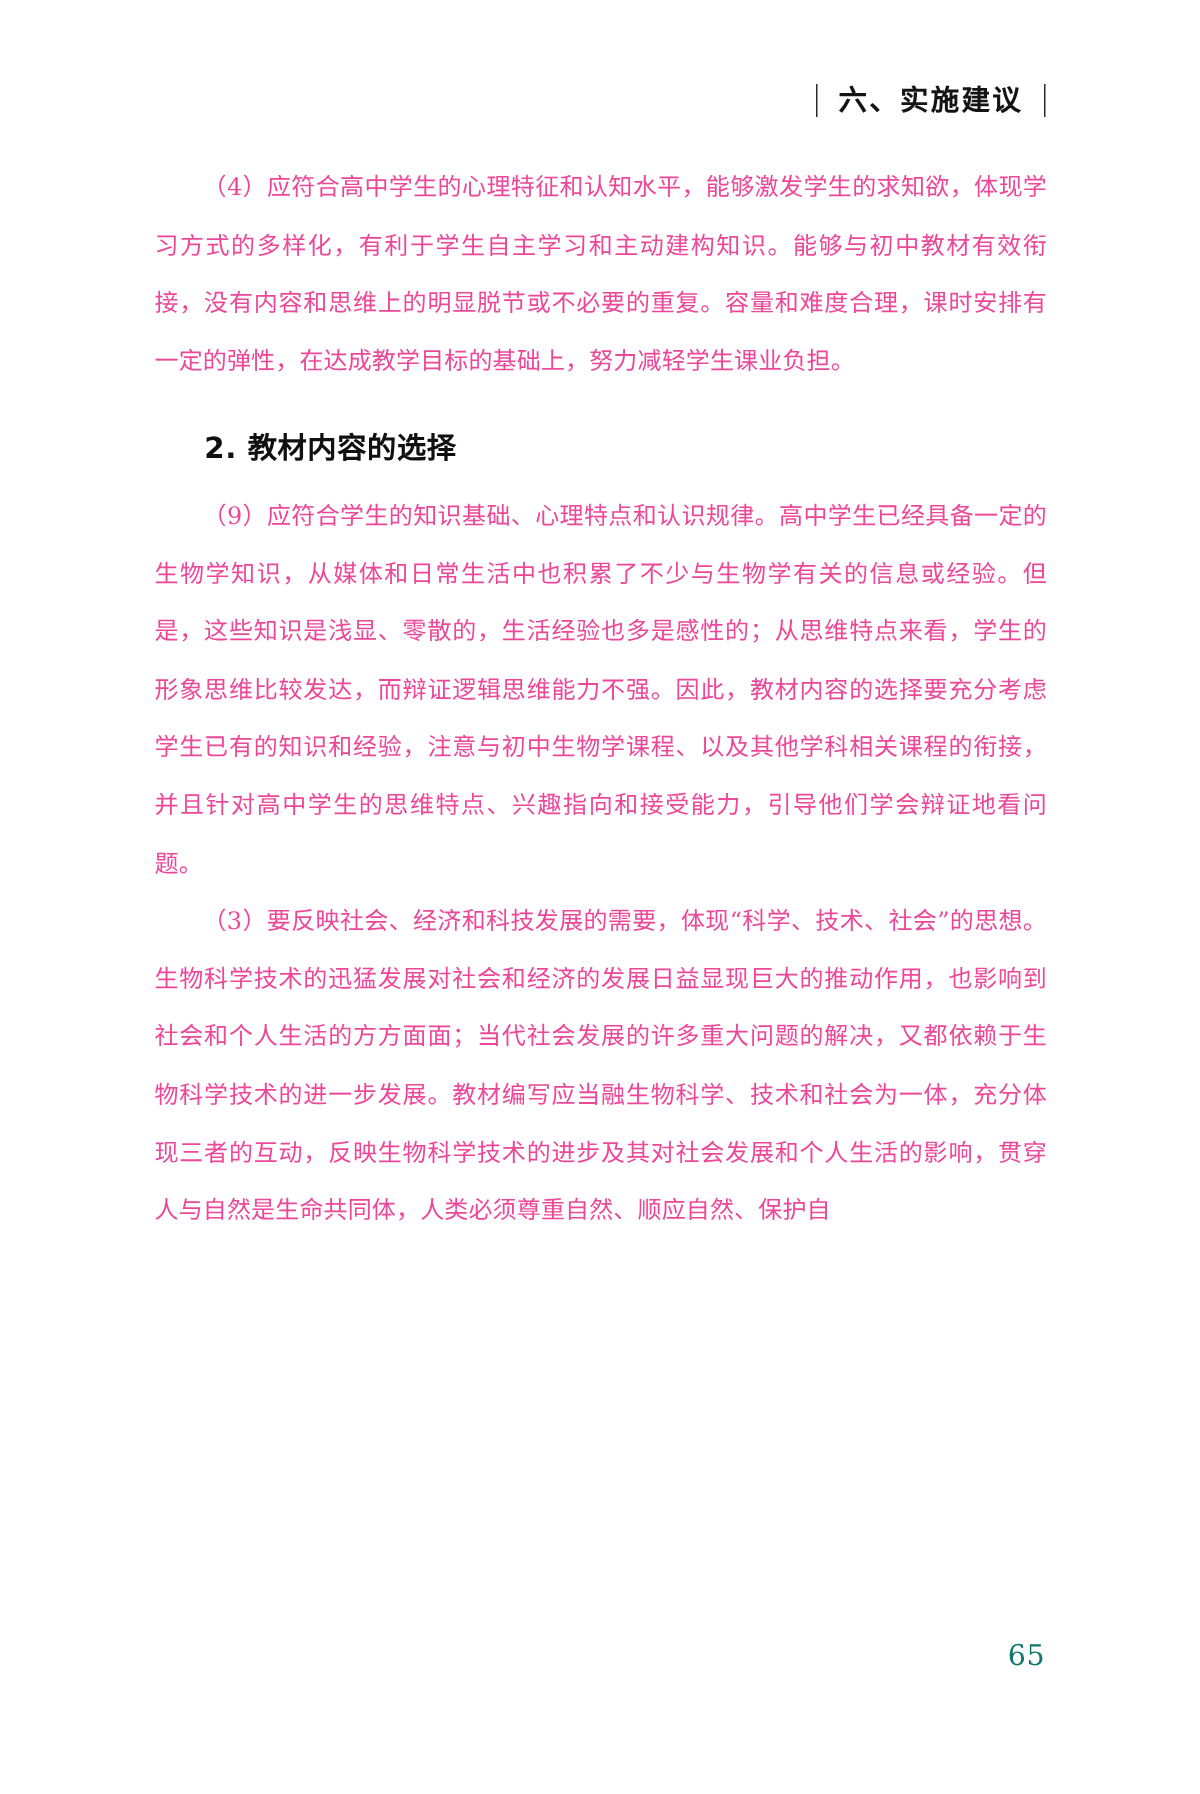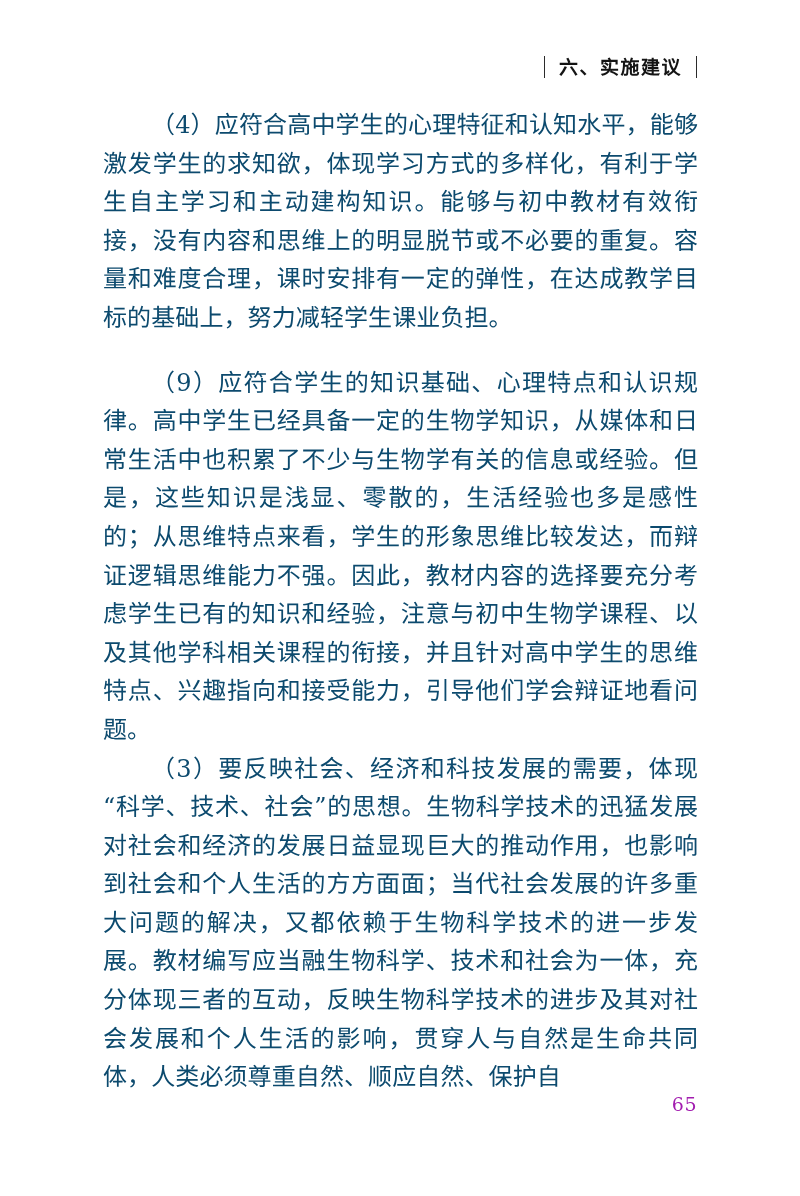--- a/index.html
+++ b/index.html
@@ -54,28 +54,28 @@
   
   .content {
     position: absolute;
     left: 103px;
     top: 106px;
     width: 595px;
   }
 
   p.para {
     margin: 0;
-    font-size: 24px;
+    font-size: 16px;
     line-height: 38.6px;
     text-align: justify;
     text-justify: inter-ideograph;
     text-indent: 2em;
     letter-spacing: 0.1px;
     word-break: break-all;
-    color: #0c4a6e;
+    color: #ec4899;
   }
   p.para.tight {
     margin-top: 0;
   }
 
   h3.section-heading {
     margin: 0;
     font-family: "DejaVu Sans", "Liberation Sans", sans-serif;
     font-weight: 700;
     font-size: 19.5px;
@@ -92,41 +92,42 @@
   
   .folio {
     position: absolute;
     left: 0;
     right: 0;
     top: 1093px;
     text-align: right;
     padding-right: 103px;
     font-family: "DejaVu Serif", "Liberation Serif", serif;
     font-size: 19px;
-    color: #a21caf;
+    color: #0f766e;
     letter-spacing: 0.5px;
   }
 </style>
 </head>
 <body>
 
 <div class="page">
 
   <div class="running-header">
     <span class="hdr-rule"></span>
     <span class="hdr-title">六、实施建议</span>
     <span class="hdr-rule"></span>
   </div>
 
   <div class="content">
 
     <p class="para">（4）应符合高中学生的心理特征和认知水平，能够激发学生的求知欲，体现学习方式的多样化，有利于学生自主学习和主动建构知识。能够与初中教材有效衔接，没有内容和思维上的明显脱节或不必要的重复。容量和难度合理，课时安排有一定的弹性，在达成教学目标的基础上，努力减轻学生课业负担。</p>
 
     <div class="gap-before-heading"></div>
 
+    <h3 class="section-heading">2. 教材内容的选择</h3>
 
     <div class="gap-after-heading"></div>
 
 
     <p class="para tight">（9）应符合学生的知识基础、心理特点和认识规律。高中学生已经具备一定的生物学知识，从媒体和日常生活中也积累了不少与生物学有关的信息或经验。但是，这些知识是浅显、零散的，生活经验也多是感性的；从思维特点来看，学生的形象思维比较发达，而辩证逻辑思维能力不强。因此，教材内容的选择要充分考虑学生已有的知识和经验，注意与初中生物学课程、以及其他学科相关课程的衔接，并且针对高中学生的思维特点、兴趣指向和接受能力，引导他们学会辩证地看问题。</p>
 
     <p class="para tight">（3）要反映社会、经济和科技发展的需要，体现“科学、技术、社会”的思想。生物科学技术的迅猛发展对社会和经济的发展日益显现巨大的推动作用，也影响到社会和个人生活的方方面面；当代社会发展的许多重大问题的解决，又都依赖于生物科学技术的进一步发展。教材编写应当融生物科学、技术和社会为一体，充分体现三者的互动，反映生物科学技术的进步及其对社会发展和个人生活的影响，贯穿人与自然是生命共同体，人类必须尊重自然、顺应自然、保护自</p>
 
   </div>
 

